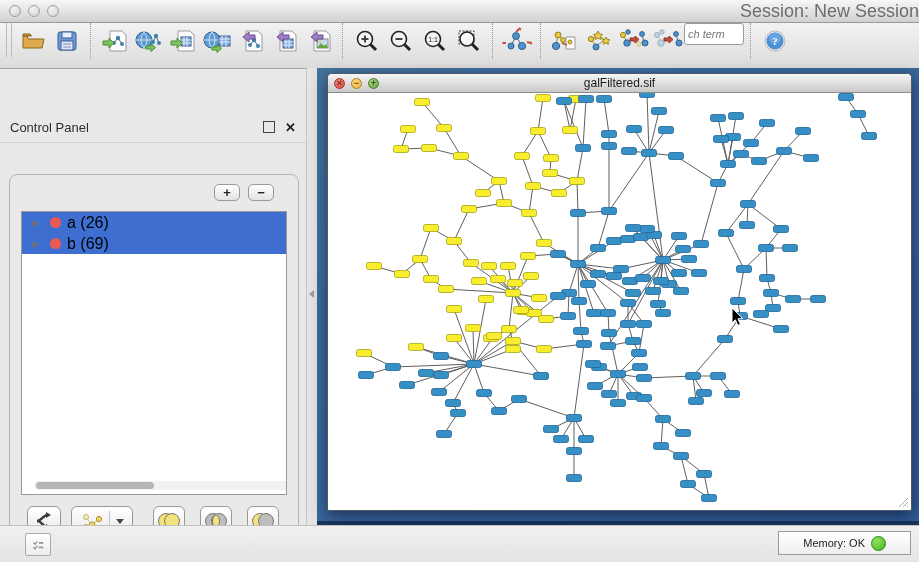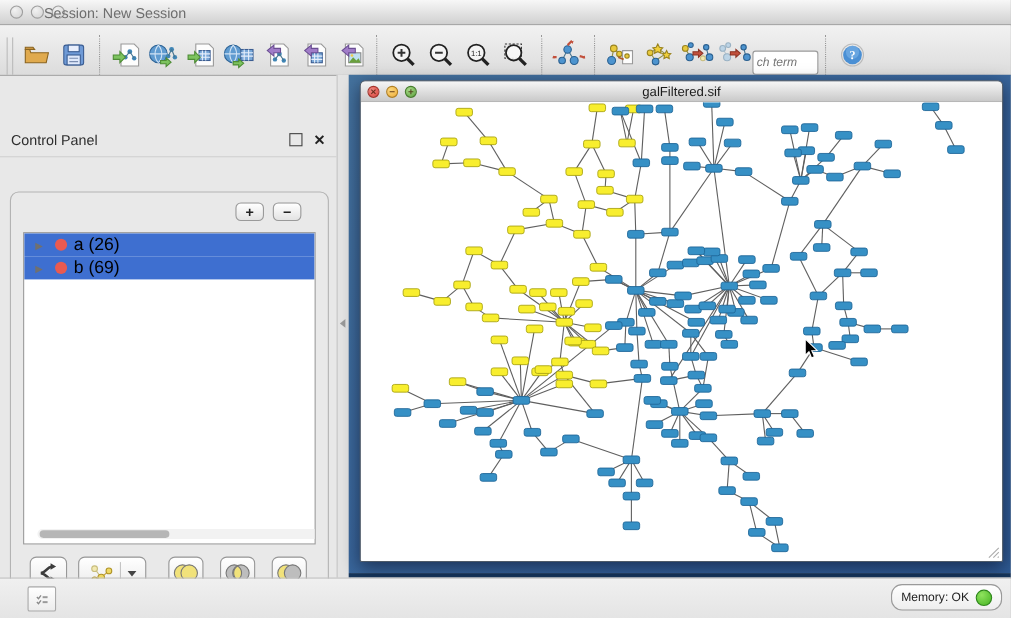--- a/index.html
+++ b/index.html
@@ -7,26 +7,26 @@
        font-family:"Liberation Sans",sans-serif;background:#e8e8e8;
        -webkit-font-smoothing:antialiased;}
   
   .titlebar{position:absolute;left:0;top:0;width:919px;height:22px;
     background:linear-gradient(#f7f7f7,#d8d8d8 80%,#cfcfcf);
     border-bottom:1px solid #9a9a9a;display:flex;align-items:center;}
   .traffic{display:flex;gap:7px;margin-left:9px;}
   .tl{width:12px;height:12px;border-radius:50%;
       background:radial-gradient(circle at 35% 30%,#f2f2f2,#d2d2d2);
       border:1px solid #9f9f9f;box-sizing:border-box;}
-  .win-title{position:absolute;left:0;right:0;text-align:left;
-      font-size:13px;color:#6e6e6e;padding-left:40px;}
+  .win-title{position:absolute;left:0;right:0;text-align:right;
+      font-size:18px;color:#6e6e6e;padding-left:40px;}
   
   .toolbar{position:absolute;left:0;top:23px;width:919px;height:45px;
     background:linear-gradient(#f2f2f2,#dcdcdc);
-    border-bottom:1px solid #a5a5a5;display:flex;align-items:flex-end;}
+    border-bottom:1px solid #a5a5a5;display:flex;align-items:flex-start;}
   .tb-grip{width:4px;height:34px;border-left:1px solid #bbb;border-right:1px solid #bbb;margin:0 4px 0 6px;}
   .tb-btn{width:34px;height:36px;display:flex;align-items:center;justify-content:center;
     background:transparent;border:none;padding:0;cursor:default;}
   .tb-sep{width:1px;height:36px;border-left:1px dotted #979797;margin:0 6px;}
   .search-box{width:52px;height:20px;border:1px solid #9b9b9b;border-radius:3px;
     background:#fff;font-style:italic;color:#777;font-size:11px;
     padding:0 3px;font-family:"Liberation Sans",sans-serif;outline:none;}
   
   .cpanel{position:absolute;left:0;top:68px;width:306px;height:457px;background:#e8e8e8;margin-top:44px;}
   .cp-header{height:30px;display:flex;align-items:center;border-bottom:1px solid #d0d0d0;}
@@ -84,22 +84,22 @@
   .net-title{position:absolute;left:0;right:0;text-align:center;font-size:12px;color:#1c1c1c;}
   .net-canvas{position:absolute;left:1px;top:19px;width:581px;height:415px;background:#fff;overflow:hidden;}
   .grip{position:absolute;right:2px;bottom:2px;width:12px;height:12px;opacity:.55;}
   
   .statusbar{position:absolute;left:0;top:525px;width:919px;height:37px;
     background:linear-gradient(#f0f0f0,#e4e4e4);border-top:1px solid #c2c2c2;}
   .task-btn{position:absolute;left:25px;top:7px;width:26px;height:23px;
     border:1px solid #aaa;border-radius:2px;background:linear-gradient(#fff,#ececec);
     display:flex;align-items:center;justify-content:center;}
   .memory{position:absolute;right:8px;top:5px;height:24px;border:1px solid #9a9a9a;
-    border-radius:10px;background:linear-gradient(#ffffff,#eeeeee);display:flex;
-    align-items:center;padding:0 8px;gap:6px;}
+    border-radius:0;background:linear-gradient(#ffffff,#eeeeee);display:flex;
+    align-items:center;padding:0 24px;gap:6px;}
   .mem-label{font-size:11px;color:#222;}
   .mem-dot{width:13px;height:13px;border-radius:50%;
     background:radial-gradient(circle at 35% 30%,#8fe35e,#46b322);border:1px solid #2e861b;}
   .cursor{position:absolute;pointer-events:none;}
 </style>
 </head>
 <body>
 
 <div id="app">
 

